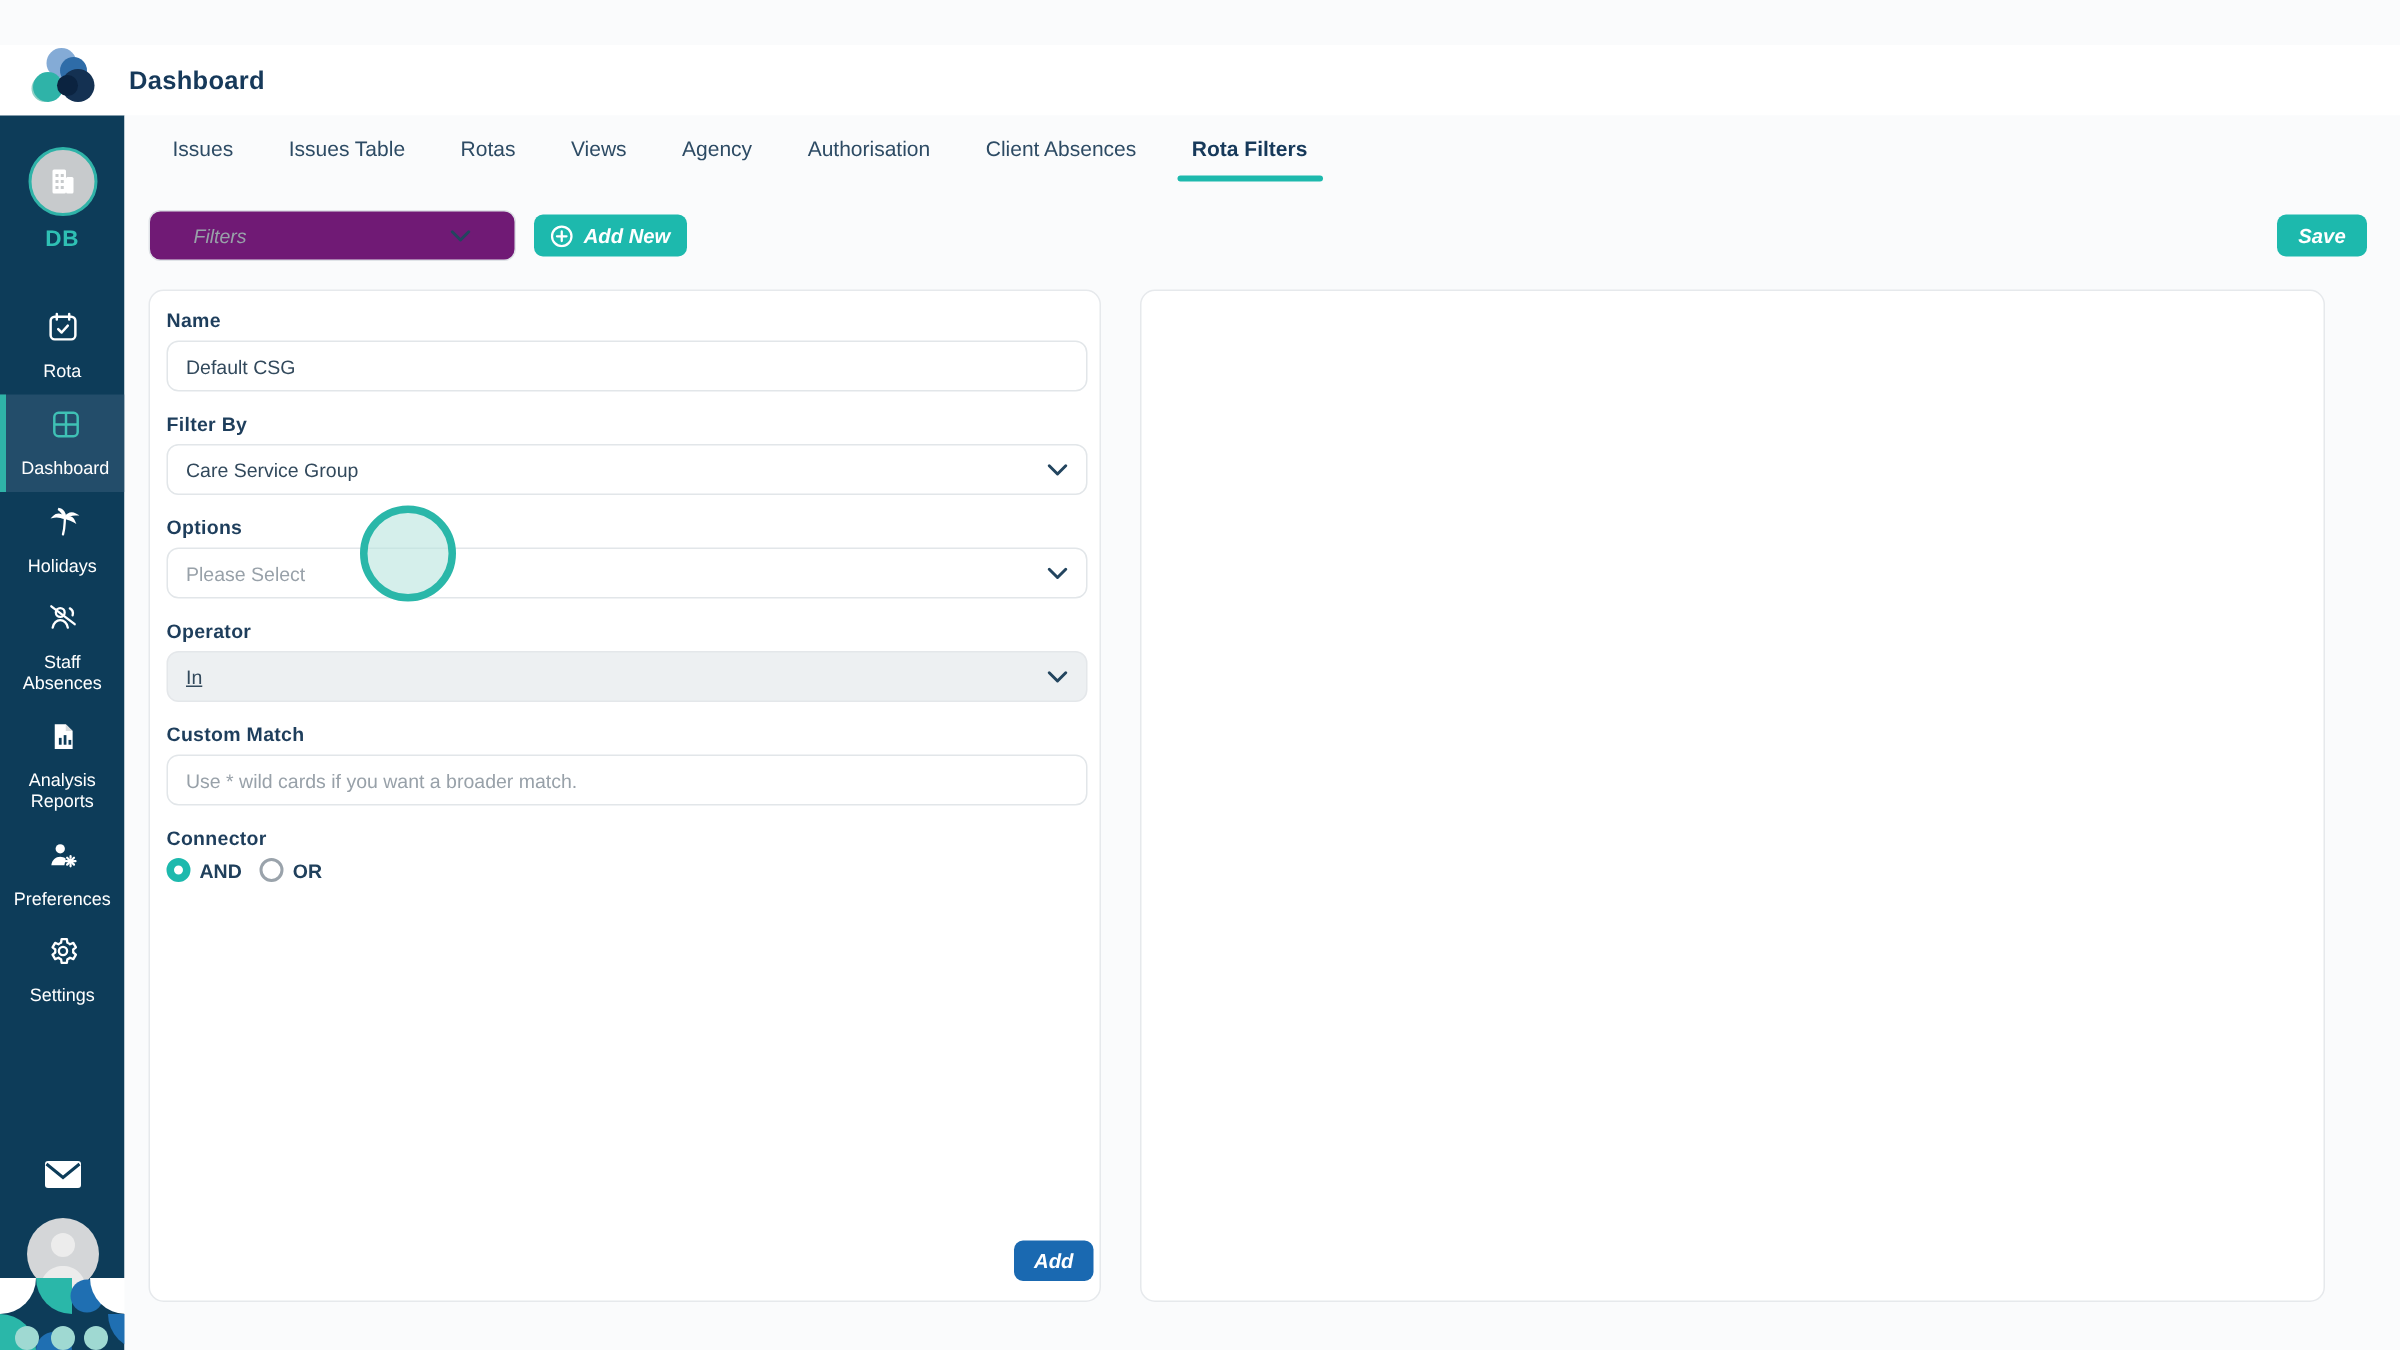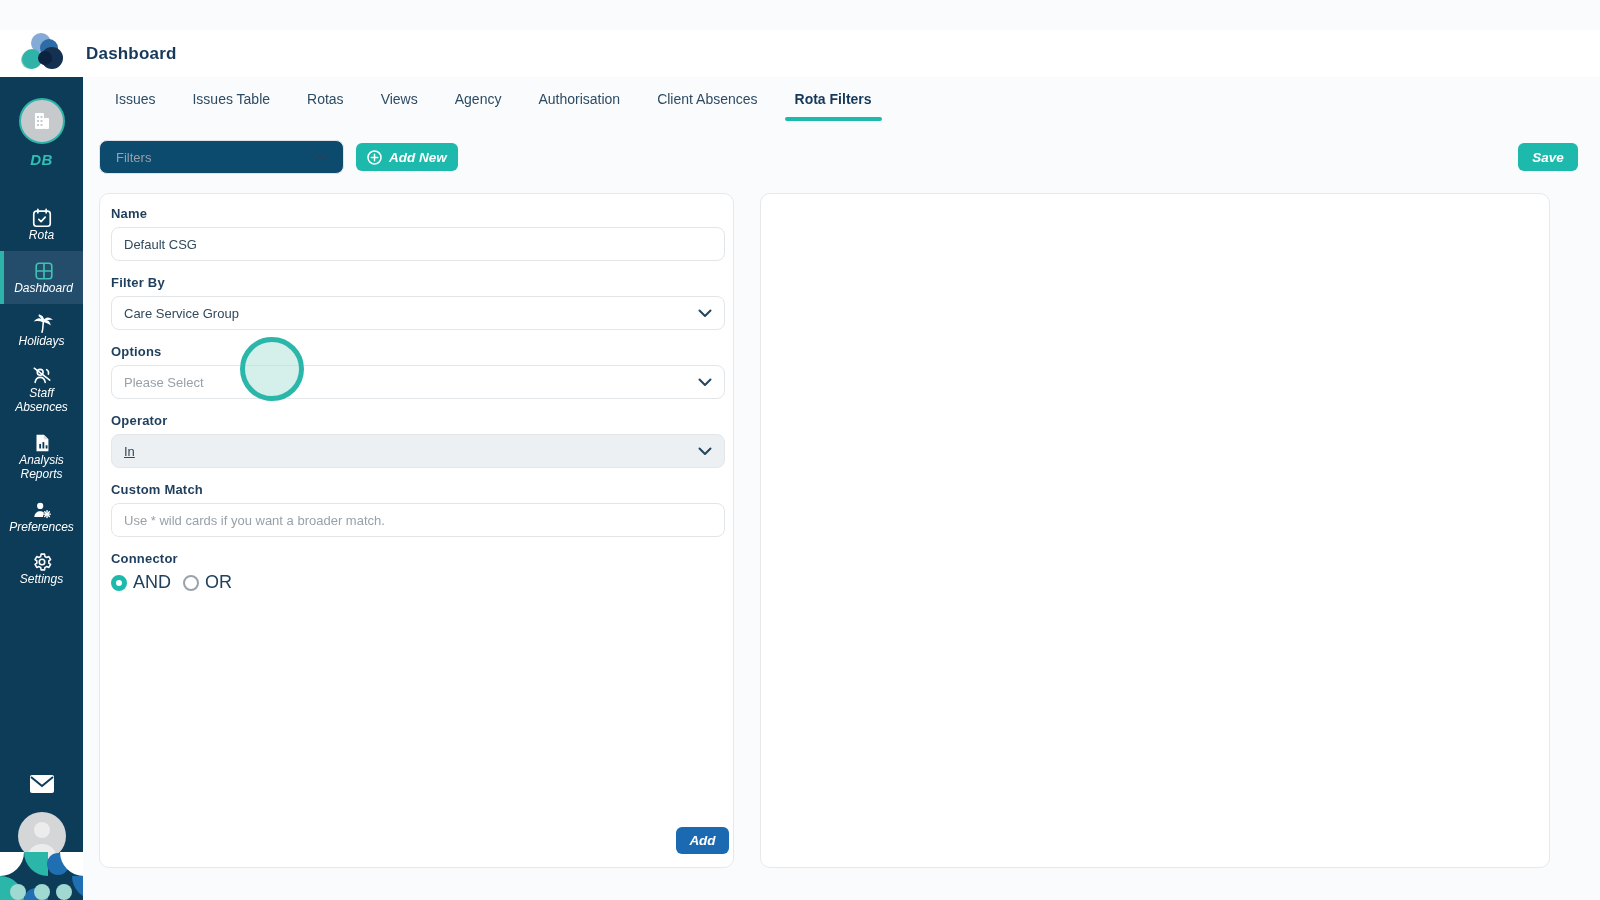--- a/index.html
+++ b/index.html
@@ -13,25 +13,25 @@
   .topbar svg { display:block; }
 
   
   .header { position:absolute; top:30px; left:0; width:1600px; height:47px; background:#fff;
             display:flex; align-items:center; }
   .logo { margin-left:20px; }
   .page-title { margin-left:22px; font-size:17px; font-weight:700; color:#16395a; letter-spacing:.2px; }
 
   
   .sidebar { position:absolute; top:77px; left:0; width:83px; height:823px; background:#0d3c59;
-             display:flex; flex-direction:column; align-items:center;font-style:italic; }
+             display:flex; flex-direction:column; align-items:center; }
   .sb-avatar { margin-top:21px; width:46px; height:46px; border-radius:50%; background:#c7cacc;
                border:2.5px solid #2fb3a8; display:flex; align-items:center; justify-content:center; cursor:pointer; }
   .sb-initials { margin-top:7px; color:#2fc0b4; font-size:15px; font-weight:700; letter-spacing:.5px; }
-  .sb-item { width:83px; display:flex; flex-direction:column; align-items:center; gap:0;
+  .sb-item { width:83px; display:flex; flex-direction:column; align-items:center; gap:12px;
              padding:9px 0 8px; cursor:pointer; }
   .sb-item .sb-label { color:#fff; font-size:12px; line-height:1.15; text-align:center; width:78px; }
   .sb-item.active { background:#234d6a; border-left:4px solid #2fb3a8; padding-left:0; }
   .sb-item.active .sb-label { font-weight:400; }
   .sb-rota { margin-top:30px; }
   .sb-spacer { flex:1; }
   .sb-mail { margin-bottom:14px; cursor:pointer; }
   .sb-profile { margin-bottom:40px; width:48px; height:48px; border-radius:50%; background:#d4d6d8;
                 display:flex; align-items:flex-end; justify-content:center; overflow:hidden; cursor:pointer; }
 
@@ -40,23 +40,23 @@
 
   
   .content { position:absolute; top:77px; left:83px; width:1517px; height:823px; background:#fafbfc; }
 
   .tabs { position:absolute; top:0; left:30px; height:44px; display:flex; align-items:center; gap:33px; }
   .tab { position:relative; font-size:14px; color:#2d4b64; cursor:pointer; padding:13px 2px; }
   .tab.active { font-weight:700; color:#16395a; }
   .tab.active .tab-underline { position:absolute; left:-8px; right:-8px; bottom:-1px; height:4px;
                                background:#1db9ad; border-radius:3px; }
 
-  .filters-select { position:absolute; top:63px; left:16px; width:245px; height:34px; background:#0c4a6e;
+  .filters-select { position:absolute; top:63px; left:16px; width:245px; height:34px; background:#701a75;
                     border:1px solid #dfe3e7; border-radius:8px; display:flex; align-items:center;
-                    padding:0 16px; cursor:pointer; }
+                    padding:0 29px; cursor:pointer;font-style:italic; }
   .filters-select .sel-text { color:#98a1a9; font-size:13px; flex:1; }
 
   .btn { display:flex; align-items:center; justify-content:center; gap:7px; border-radius:6px;
          color:#fff; font-weight:700; font-size:13.5px; cursor:pointer; border:none;font-style:italic; }
   .btn-addnew { position:absolute; top:66px; left:273px; width:102px; height:28px; background:#1db9ad; }
   .btn-save { position:absolute; top:66px; right:22px; width:60px; height:28px; background:#1db9ad; }
 
   .card { position:absolute; background:#fff; border:1px solid #e6e9ec; border-radius:10px; }
   .card-form { top:116px; left:16px; width:635px; height:675px; padding:12px 10px 0 11px; }
   .card-empty { top:116px; left:677px; width:790px; height:675px; }
@@ -69,21 +69,21 @@
   .f-select { cursor:pointer; justify-content:space-between; }
   .f-select .sel-text { color:#32495c; }
   .f-select .sel-placeholder { color:#98a1a9; }
   .f-select.disabled { background:#edf0f2; border-color:#e4e7ea;text-decoration:underline; }
 
   .radio-row { display:flex; align-items:center; gap:12px; margin-top:2px; }
   .radio-opt { display:flex; align-items:center; gap:6px; cursor:pointer; }
   .radio-dot { width:16px; height:16px; border-radius:50%; background:#fff; }
   .radio-dot.on { border:5px solid #1db9ad; }
   .radio-dot.off { border:2px solid #9aa3ab; }
-  .radio-label { font-size:18px; font-weight:400; color:#20405c; }
+  .radio-label { font-size:13px; font-weight:700; color:#20405c; }
 
   .btn-add { position:absolute; right:4px; bottom:13px; width:53px; height:27px; background:#1a69b1; }
 
   .click-indicator { position:absolute; left:140px; top:143px; width:64px; height:64px; border-radius:50%;
                      border:5px solid #2ab7a9; background:rgba(185,228,222,.6); pointer-events:none; }
 </style>
 </head>
 <body>
 
 <div class="topbar">

